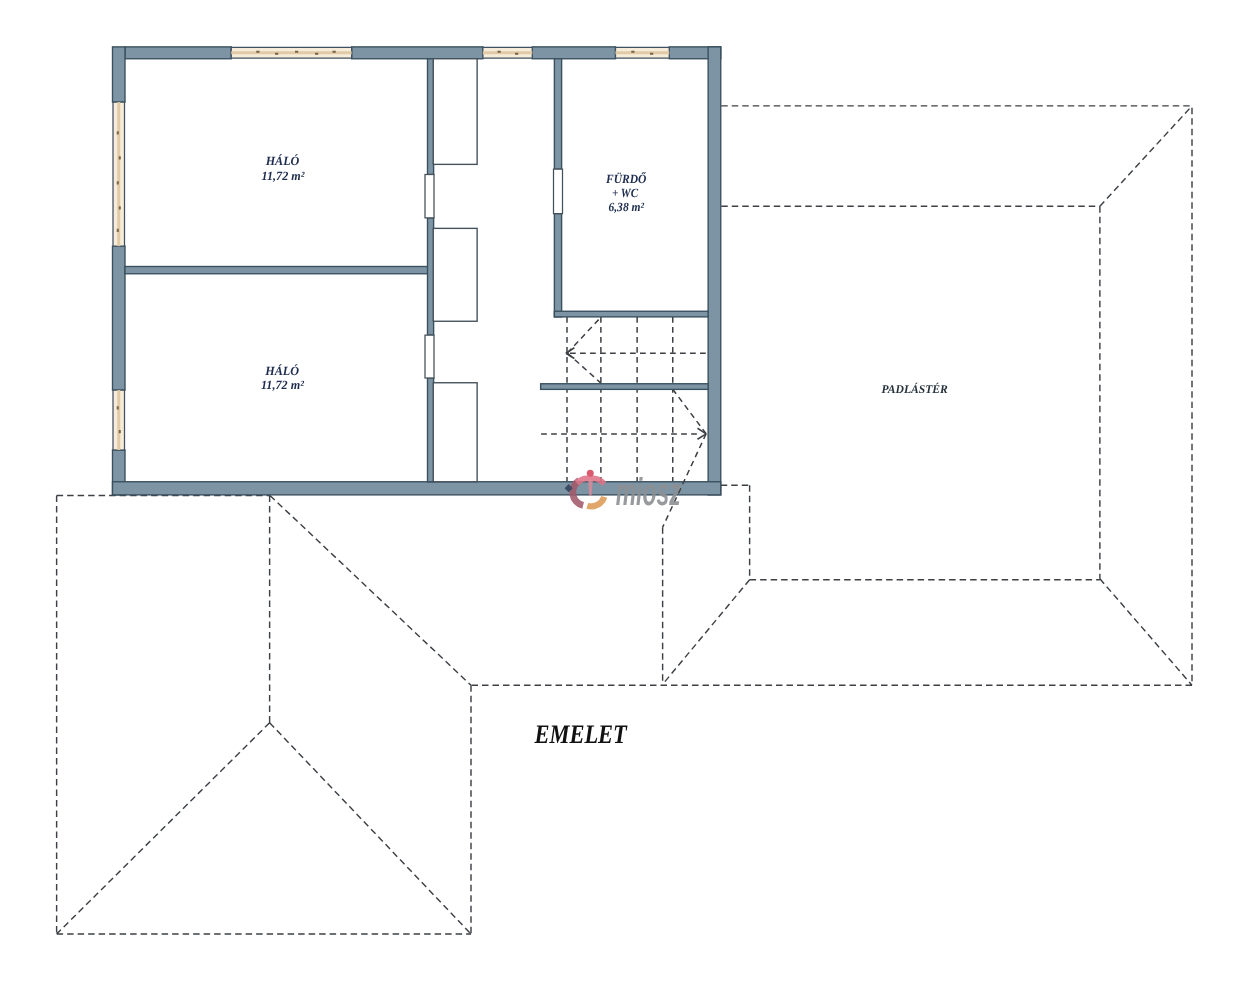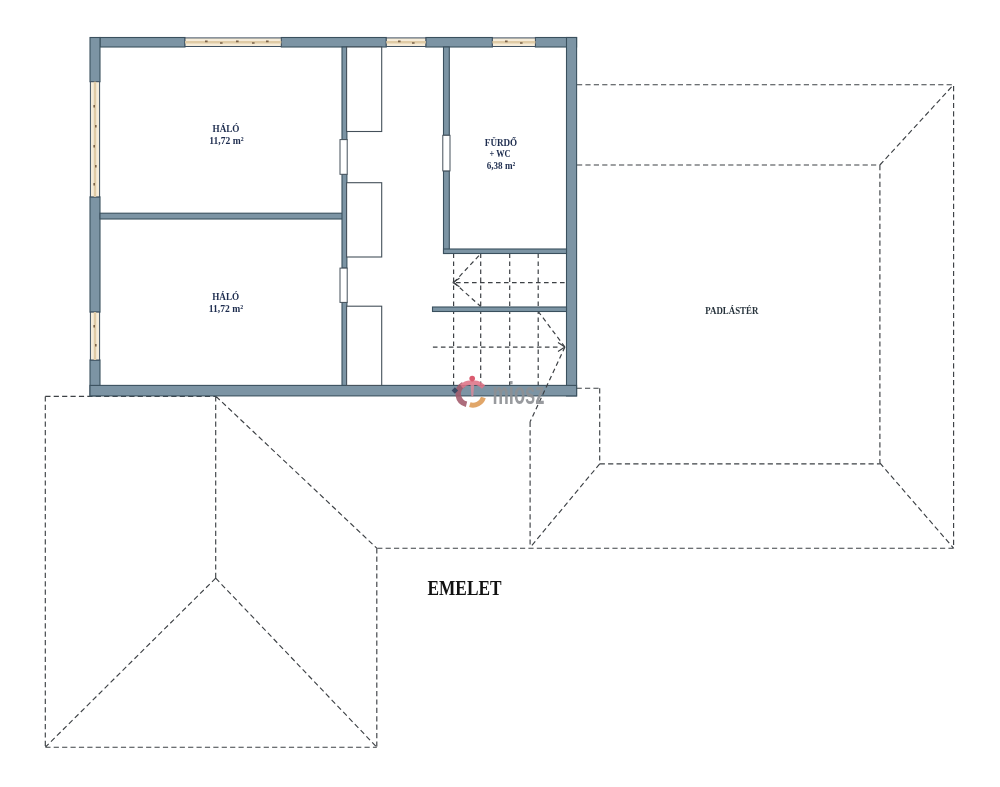--- a/index.html
+++ b/index.html
@@ -1,16 +1,16 @@
 <!DOCTYPE html>
 <html><head>
 <meta charset="utf-8">
 <style>
 html,body{margin:0;padding:0;background:#ffffff;}
-#plan{width:1000px;height:787px;position:relative;font-family:"Liberation Sans",sans-serif;}
+#plan{width:1000px;height:787px;position:relative;font-family:"Liberation Sans",sans-serif;font-style:italic;}
 .lbl{font-family:"Liberation Serif",serif;}
 </style>
 </head>
 <body>
 <div id="plan">
 <svg width="1000" height="787" viewBox="0 0 1000 787" xmlns="http://www.w3.org/2000/svg">
 <defs>
 <g id="nil"></g>
 </defs>
 

